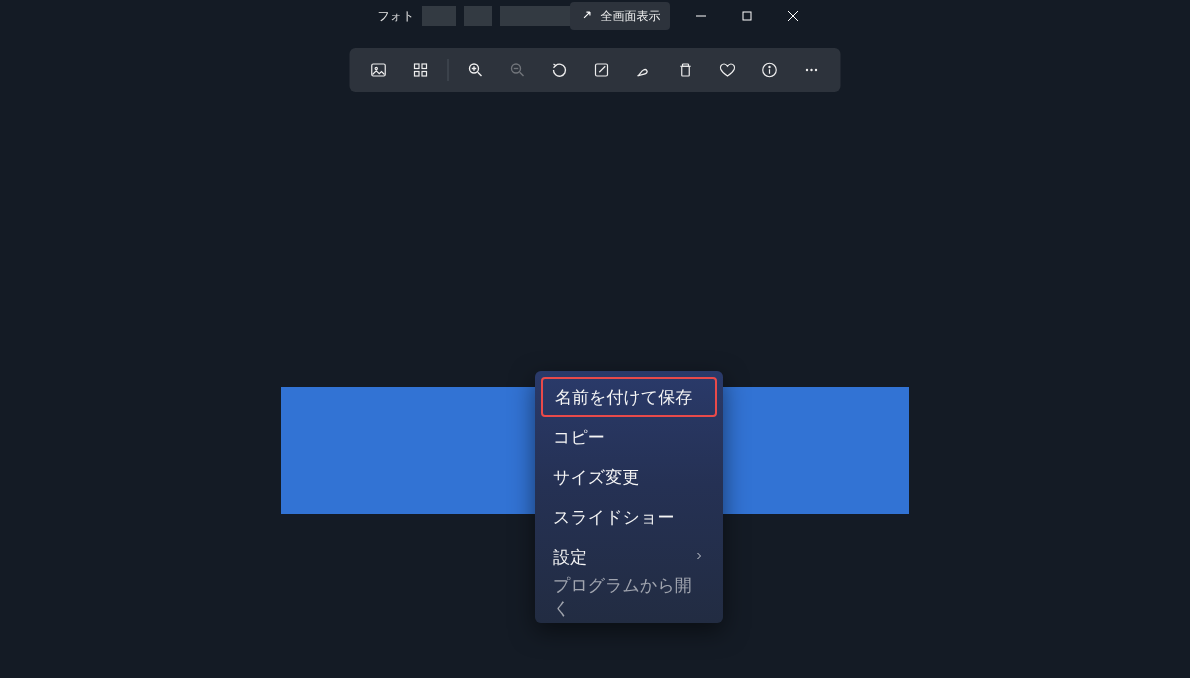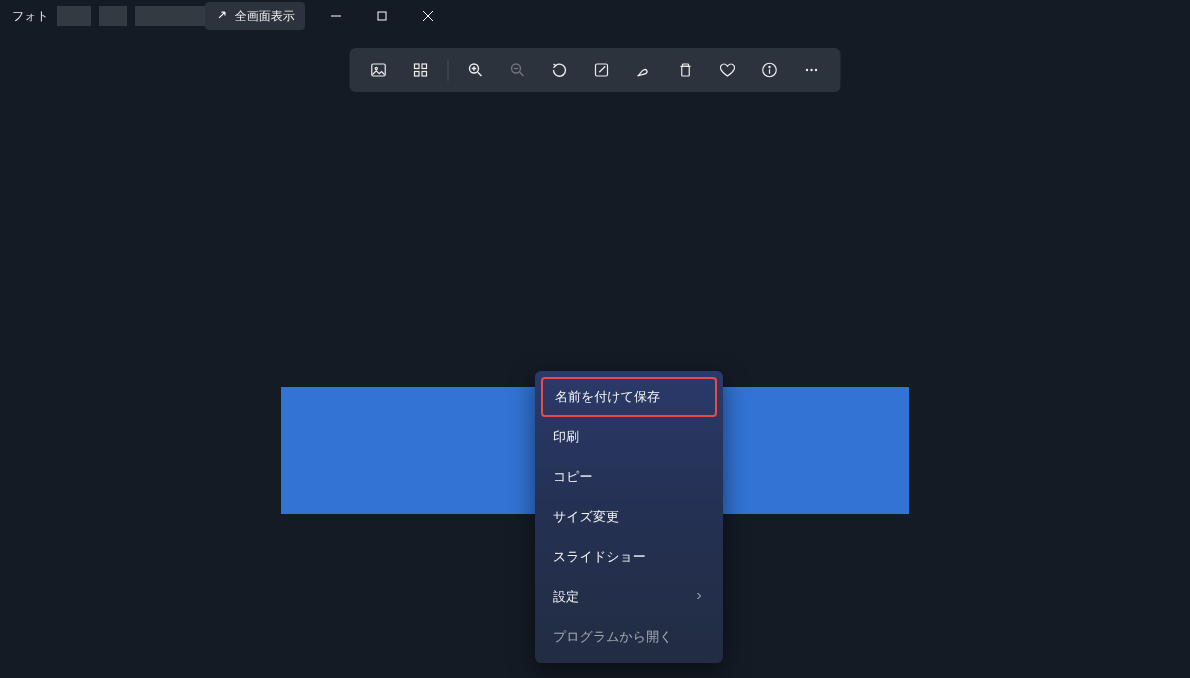--- a/index.html
+++ b/index.html
@@ -8,22 +8,22 @@
   background: #141b25;
   font-family: "Yu Gothic UI", "Meiryo", sans-serif;
   color: #ffffff;
   overflow: hidden;
   position: relative;
 }
 .titlebar {
   height: 32px;
   display: flex;
   align-items: center;
-  justify-content: flex-start;
-  padding-left: 12px;
+  justify-content: center;
+  padding-left: 4px;
 }
 .titlebar-left {
   display: flex;
   align-items: center;
   gap: 4px;
 }
 .app-name {
   font-size: 12px;
   color: #e8e8e8;
 }
@@ -105,21 +105,21 @@
   border-radius: 6px;
   padding: 6px;
   box-shadow: 0 8px 24px rgba(0,0,0,0.5);
 }
 .menu-item {
   height: 40px;
   display: flex;
   align-items: center;
   justify-content: space-between;
   padding: 0 12px;
-  font-size: 13px;
+  font-size: 17px;
   color: #f5f5f5;
   border-radius: 4px;
 }
 .menu-highlight {
   border: 2px solid #e94a4a;
 }
 .menu-item svg.chevron { width: 12px; height: 12px; opacity: 0.8; }
 </style>
 </head>
 <body>
@@ -236,23 +236,20 @@
   </div>
 </div>
 
 <div class="image-area"></div>
 
 <div class="context-menu">
   <div class="menu-item menu-highlight">
     <span>名前を付けて保存</span>
   </div>
   <div class="menu-item">
-    <span>印刷</span>
-  </div>
-  <div class="menu-item">
     <span>コピー</span>
   </div>
   <div class="menu-item">
     <span>サイズ変更</span>
   </div>
   <div class="menu-item">
     <span>スライドショー</span>
   </div>
   <div class="menu-item">
     <span>設定</span>

